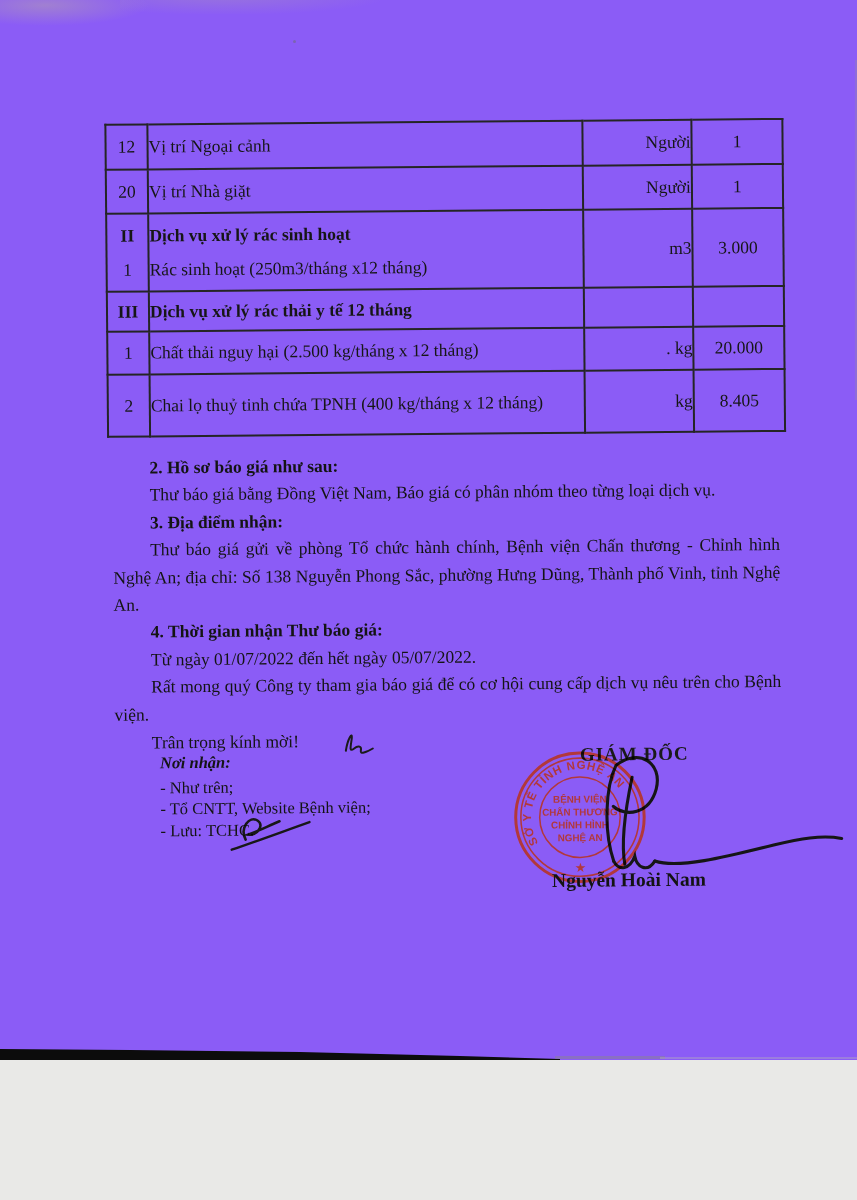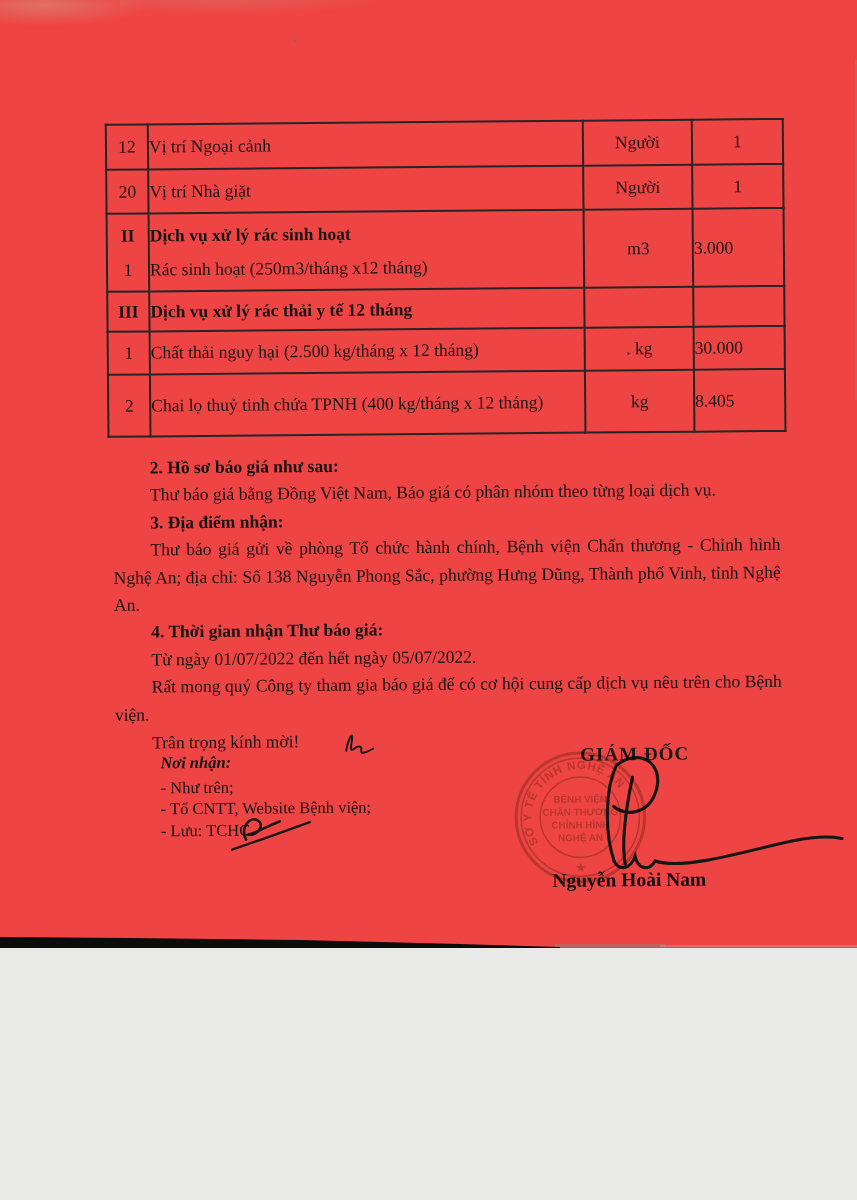--- a/index.html
+++ b/index.html
@@ -1,35 +1,35 @@
 <!DOCTYPE html>
 <html><head>
 <meta charset="utf-8">
 <style>
   html,body{margin:0;padding:0;}
   body{width:857px;height:1200px;overflow:hidden;background:#e9e9e7;}
   .page{
-    position:relative;width:857px;height:948px;background:#ef4444;
+    position:relative;width:857px;height:1060px;background:#8b5cf6;
     font-family:"Liberation Serif","DejaVu Serif",serif;color:#1e1e1e;overflow:hidden;
   }
   .tilt{position:absolute;inset:0;transform:rotate(-0.5deg);transform-origin:50% 40%;}
 
   
   table.quote{
     position:absolute;left:107px;top:121px;width:669px;
     border-collapse:collapse;table-layout:fixed;
     font-size:17.5px;color:#161616;
   }
   table.quote td{border:2px solid #252525;vertical-align:middle;padding:0;}
   td.c-no{width:40px;text-align:center;}
   td.c-desc{width:433px;text-align:left;padding:3px 9px;}
-  td.c-unit{width:107px;text-align:center;}
+  td.c-unit{width:107px;text-align:right;}
   td.c-qty{width:89px;}
   .qty-c{text-align:center;padding-right:4px;}
-  .qty-r{text-align:left;padding-right:10px;}
+  .qty-r{text-align:center;padding-right:10px;}
   .bold{font-weight:bold;}
   .two-line > div{line-height:34px;}
   td.justify{text-align:justify;}
 
   
   .bodytext{
     position:absolute;left:112px;top:452px;width:667px;
     font-size:17.5px;line-height:27.4px;text-align:justify;color:#141414;
   }
   .bodytext p{margin:0;text-indent:37px;}
@@ -102,21 +102,21 @@
         <tr style="height:40px;">
           <td class="c-no bold">III</td>
           <td class="c-desc bold">Dịch vụ xử lý rác thải y tế 12 tháng</td>
           <td class="c-unit"></td>
           <td class="c-qty qty-r"></td>
         </tr>
         <tr style="height:43px;">
           <td class="c-no">1</td>
           <td class="c-desc">Chất thải nguy hại (2.500 kg/tháng x 12 tháng)</td>
           <td class="c-unit">. kg</td>
-          <td class="c-qty qty-r">30.000</td>
+          <td class="c-qty qty-r">20.000</td>
         </tr>
         <tr style="height:62px;">
           <td class="c-no">2</td>
           <td class="c-desc justify">Chai lọ thuỷ tinh chứa TPNH (400 kg/tháng x 12 tháng)</td>
           <td class="c-unit">kg</td>
           <td class="c-qty qty-r">8.405</td>
         </tr>
       </tbody>
     </table>
 

